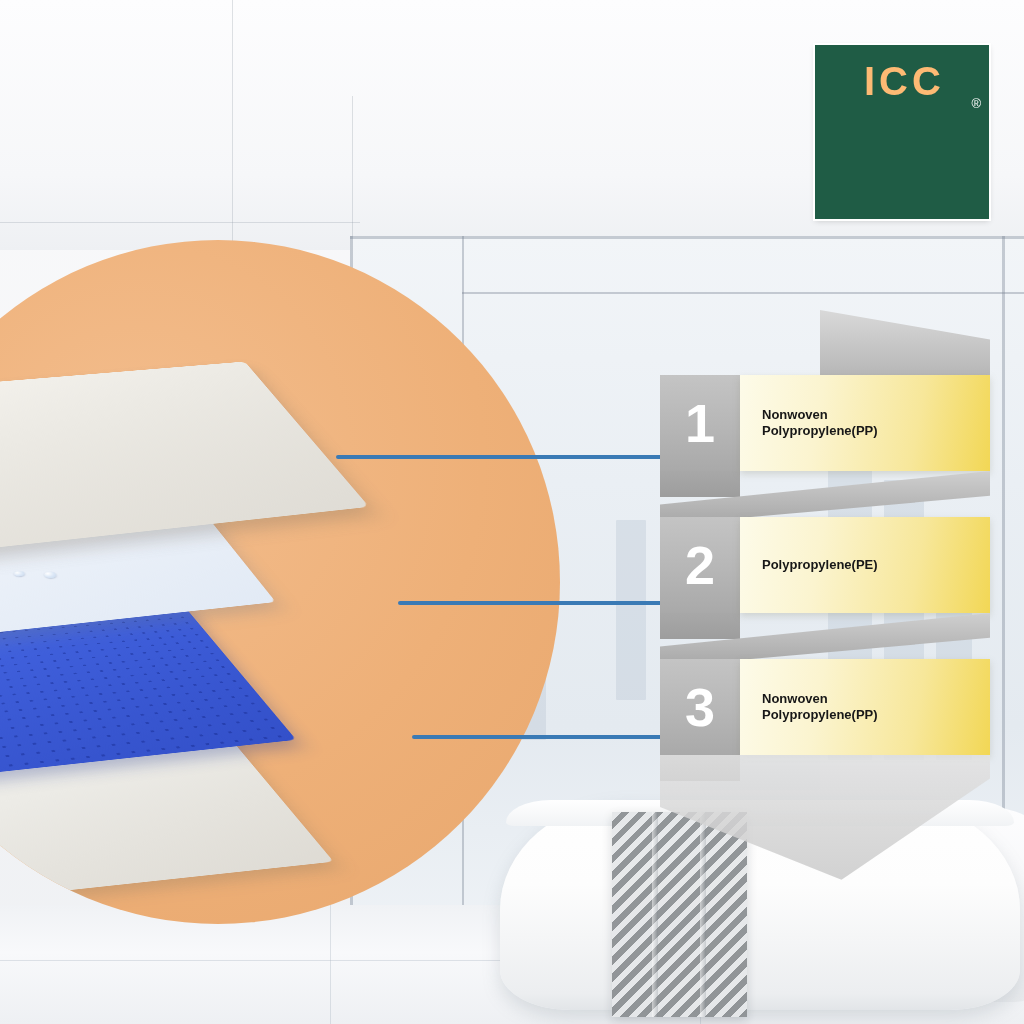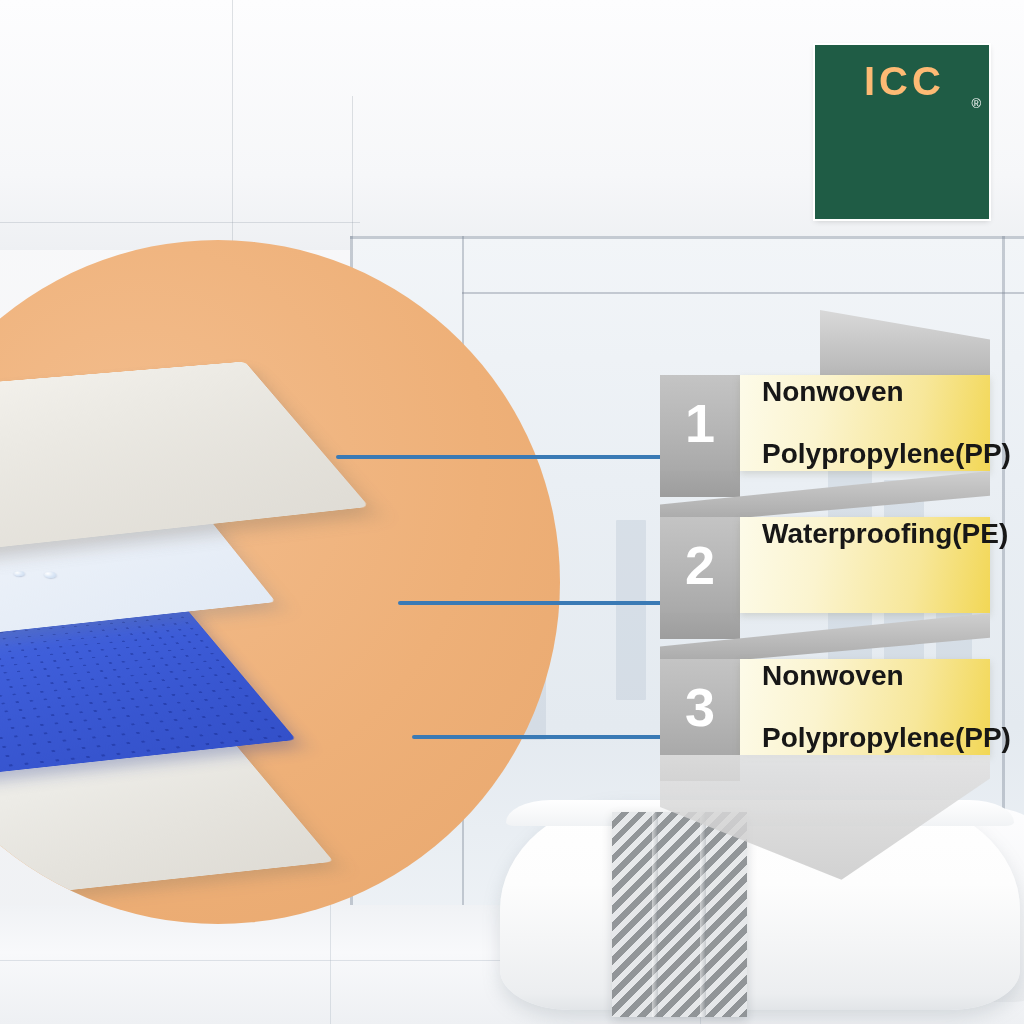--- a/index.html
+++ b/index.html
@@ -102,22 +102,22 @@
     background:linear-gradient(180deg,#c4c4c4 0%,#b6b6b6 55%,#a9a9a9 100%);}
   .num-txt{position:absolute;left:0;top:0;width:80px;height:96px;
     display:flex;align-items:center;justify-content:center;
     color:#ffffff;font-size:54px;font-weight:bold;line-height:1;}
   .num-side{position:absolute;left:0;width:80px;height:26px;
     background:linear-gradient(180deg,#a8a8a8,#9d9d9d);}
   .ribbon{position:absolute;left:80px;top:0;width:250px;height:96px;
     background:linear-gradient(100deg,#fdfbe9 0%,#fbf4cf 32%,#f7e79a 70%,#f2d755 100%);
     box-shadow:0 3px 7px rgba(140,140,120,.28);}
   .ribbon-label{position:absolute;left:22px;top:0;height:96px;
-    display:flex;flex-direction:column;justify-content:space-between;
-    color:#171717;font-size:28px;font-weight:bold;line-height:1.22;white-space:nowrap;}
+    display:flex;flex-direction:column;justify-content:center;
+    color:#171717;font-size:13px;font-weight:bold;line-height:1.22;white-space:nowrap;}
 </style>
 </head>
 <body>
 
 <div id="stage">
 
   <div class="bg-layer">
     <div class="ceiling"></div>
     <div class="ceiling-seam" style="left:232px;top:0;width:1px;height:248px;"></div>
     <div class="ceiling-seam" style="left:352px;top:96px;width:1px;height:152px;"></div>
@@ -196,21 +196,21 @@
        background:linear-gradient(180deg,#cfcfcf,#a6a6a6);
        clip-path:polygon(0 62%,100% 0,100% 46%,0 100%);"></div>
 
   <div class="banner" style="left:660px;top:517px;width:330px;">
     <div class="num-block">
       <div class="num-txt">2</div>
     </div>
     <div class="num-side" style="top:96px;"></div>
     <div class="ribbon">
       <div class="ribbon-label">
-        <span>Waterproofing(PE)</span>
+        <span>Polypropylene(PE)</span>
         <span></span>
       </div>
     </div>
   </div>
 
   <div class="fold" style="left:660px;top:613px;width:330px;height:54px;
        background:linear-gradient(180deg,#cfcfcf,#a6a6a6);
        clip-path:polygon(0 62%,100% 0,100% 46%,0 100%);"></div>
 
   <div class="banner" style="left:660px;top:659px;width:330px;">

